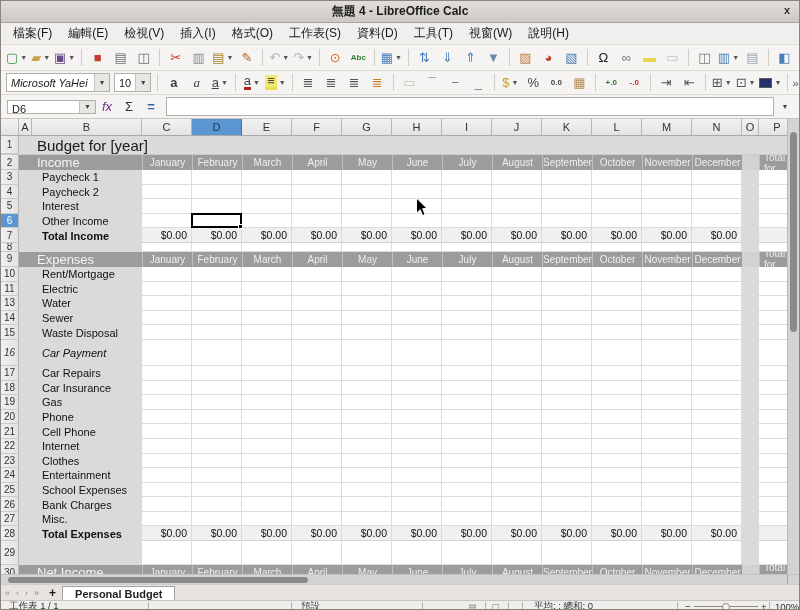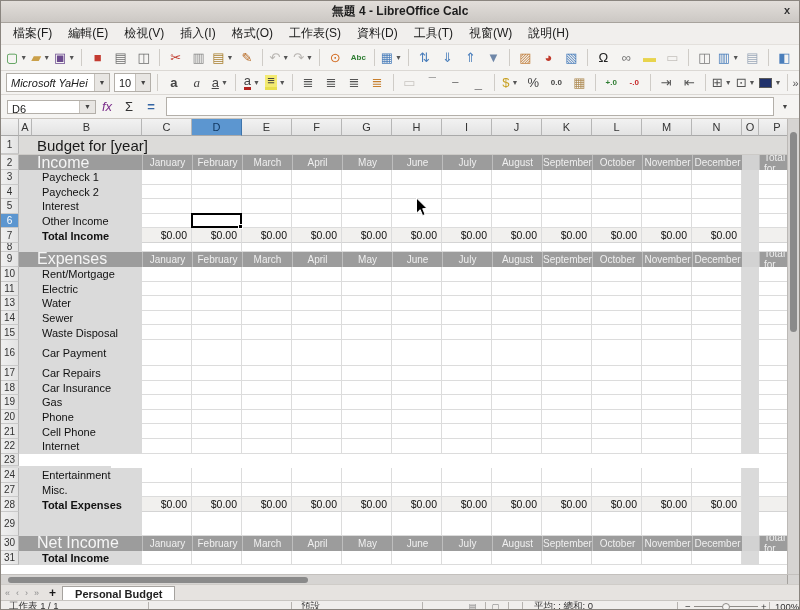--- a/index.html
+++ b/index.html
@@ -60,21 +60,21 @@
   .c-label { width:110px; background:#dadada; font-size:11px; color:#111; display:flex; align-items:center; padding-left:10px; white-space:nowrap; }
   .c-ab { width:123px; display:flex; align-items:center; padding-left:18px; white-space:nowrap; }
   .c-month { width:50px; display:flex; align-items:center; }
   .c-o { width:17px; background:#dadada; }
   .c-p { width:37px; position:relative; display:flex; align-items:center; }
   .row-item .c-month, .row-spacer .c-month { background:#fff; border-right:1px solid #dcdcdc; border-bottom:1px solid #dcdcdc; }
   .row-item .c-p, .row-spacer .c-p { background:#fff; border-bottom:1px solid #dcdcdc; }
   .row-title .c-ab { background:#dcdbd9; font-size:15px; color:#1a1a1a; overflow:visible; z-index:2; }
   .row-title .c-month, .row-title .c-o, .row-title .c-p, .row-title .c-a { background:#dcdbd9; }
   .row-title { border-bottom:1px solid #cccac7; }
-  .row-band .c-ab { background:#9c9c9c; color:#f5f5f5; font-size:16px; }
+  .row-band .c-ab { background:#9c9c9c; color:#f5f5f5; font-size:13px; }
   .row-band .c-month { background:#9c9c9c; color:#efefef; font-size:10px; justify-content:center; border-left:1px solid rgba(255,255,255,0.35); }
   .row-band .c-p { background:#9c9c9c; color:#efefef; font-size:10px; padding-left:4px; border-left:1px solid rgba(255,255,255,0.35); }
   .row-band .c-o { background:#d2d2d2; }
   .row-total .c-label { font-weight:bold; }
   .row-total .c-month { background:#f1f0ee; border-right:1px solid #dcdcdc; border-bottom:1px solid #d4d4d4; font-size:10.5px; color:#111; justify-content:flex-end; padding-right:4px; }
   .row-total .c-p { background:#f1f0ee; border-bottom:1px solid #d4d4d4; font-size:10.5px; color:#111; justify-content:flex-end; padding-right:2px; }
   .row-bold .c-label { font-weight:bold; }
   .sel-box { position:absolute; border:2px solid #000; z-index:4; }
   .sel-handle { position:absolute; right:-3px; bottom:-3px; width:5px; height:5px; background:#000; border:1px solid #fff; }
   .vscroll { position:absolute; top:0; right:0; width:12px; bottom:0; background:#d6d4d2; border-left:1px solid #bcb9b6; z-index:5; }
@@ -621,21 +621,21 @@
           <div class="cell c-month"></div>
           <div class="cell c-month"></div>
           <div class="cell c-month"></div>
           <div class="cell c-month"></div>
           <div class="cell c-month"></div>
           <div class="cell c-month"></div>
           <div class="cell c-month"></div>
           <div class="cell c-o"></div>
           <div class="cell c-p"></div>
         </div>
-        <div class="grid-row row-item" style="height: 26px;">
+        <div class="grid-row row-item" style="height: 26px; font-style: italic;">
           <div class="rowhead cell">16</div>
           <div class="cell c-a"></div>
           <div class="cell c-label">Car Payment</div>
           <div class="cell c-month"></div>
           <div class="cell c-month"></div>
           <div class="cell c-month"></div>
           <div class="cell c-month"></div>
           <div class="cell c-month"></div>
           <div class="cell c-month"></div>
           <div class="cell c-month"></div>
@@ -754,21 +754,21 @@
           <div class="cell c-month"></div>
           <div class="cell c-month"></div>
           <div class="cell c-month"></div>
           <div class="cell c-month"></div>
           <div class="cell c-month"></div>
           <div class="cell c-month"></div>
           <div class="cell c-month"></div>
           <div class="cell c-o"></div>
           <div class="cell c-p"></div>
         </div>
-        <div class="grid-row row-item" style="height: 14.6px; flex-direction: column;">
+        <div class="grid-row row-item" style="height: 14.6px;">
           <div class="rowhead cell">23</div>
           <div class="cell c-a"></div>
           <div class="cell c-label">Clothes</div>
           <div class="cell c-month"></div>
           <div class="cell c-month"></div>
           <div class="cell c-month"></div>
           <div class="cell c-month"></div>
           <div class="cell c-month"></div>
           <div class="cell c-month"></div>
           <div class="cell c-month"></div>
@@ -777,20 +777,58 @@
           <div class="cell c-month"></div>
           <div class="cell c-month"></div>
           <div class="cell c-month"></div>
           <div class="cell c-o"></div>
           <div class="cell c-p"></div>
         </div>
         <div class="grid-row row-item" style="height: 14.6px; text-align: center;">
           <div class="rowhead cell">24</div>
           <div class="cell c-a"></div>
           <div class="cell c-label">Entertainment</div>
+          <div class="cell c-month"></div>
+          <div class="cell c-month"></div>
+          <div class="cell c-month"></div>
+          <div class="cell c-month"></div>
+          <div class="cell c-month"></div>
+          <div class="cell c-month"></div>
+          <div class="cell c-month"></div>
+          <div class="cell c-month"></div>
+          <div class="cell c-month"></div>
+          <div class="cell c-month"></div>
+          <div class="cell c-month"></div>
+          <div class="cell c-month"></div>
+          <div class="cell c-o"></div>
+          <div class="cell c-p"></div>
+        </div>
+        <div class="grid-row row-item" style="height: 14.6px;">
+          <div class="rowhead cell">25</div>
+          <div class="cell c-a"></div>
+          <div class="cell c-label">School Expenses</div>
+          <div class="cell c-month"></div>
+          <div class="cell c-month"></div>
+          <div class="cell c-month"></div>
+          <div class="cell c-month"></div>
+          <div class="cell c-month"></div>
+          <div class="cell c-month"></div>
+          <div class="cell c-month"></div>
+          <div class="cell c-month"></div>
+          <div class="cell c-month"></div>
+          <div class="cell c-month"></div>
+          <div class="cell c-month"></div>
+          <div class="cell c-month"></div>
+          <div class="cell c-o"></div>
+          <div class="cell c-p"></div>
+        </div>
+        <div class="grid-row row-item" style="height: 14.6px;">
+          <div class="rowhead cell">26</div>
+          <div class="cell c-a"></div>
+          <div class="cell c-label">Bank Charges</div>
           <div class="cell c-month"></div>
           <div class="cell c-month"></div>
           <div class="cell c-month"></div>
           <div class="cell c-month"></div>
           <div class="cell c-month"></div>
           <div class="cell c-month"></div>
           <div class="cell c-month"></div>
           <div class="cell c-month"></div>
           <div class="cell c-month"></div>
           <div class="cell c-month"></div>

